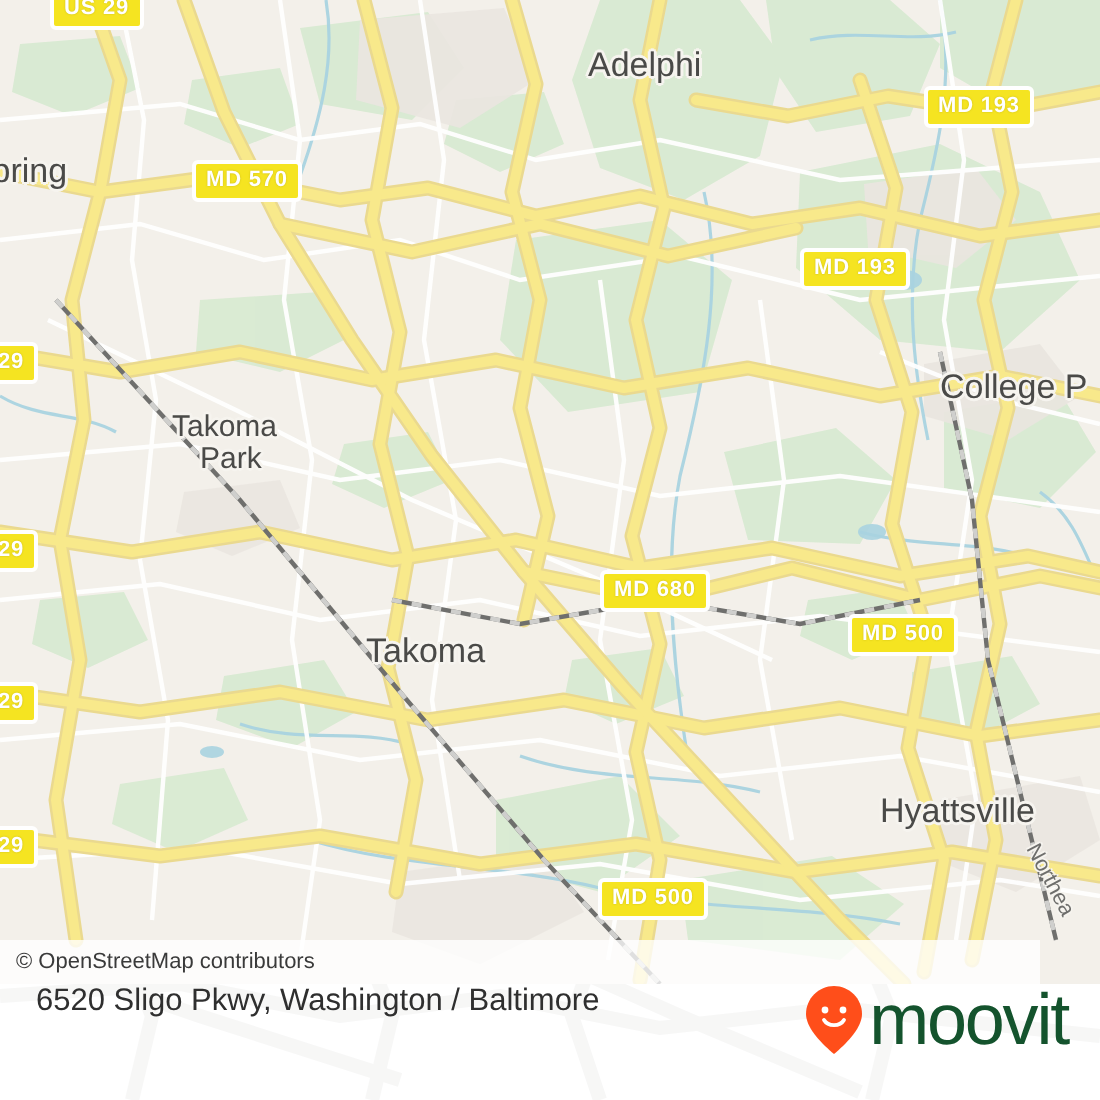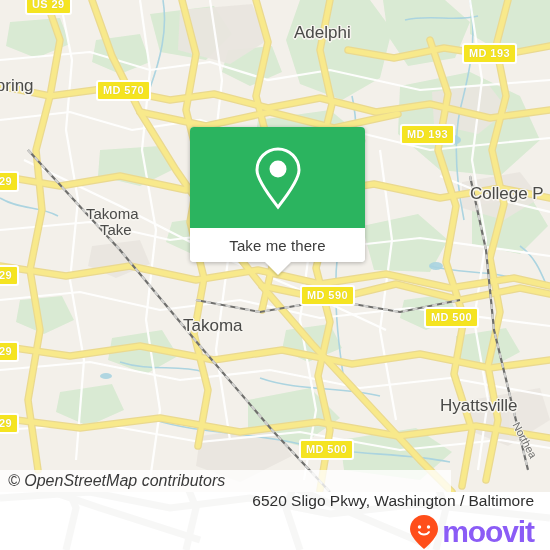--- a/index.html
+++ b/index.html
@@ -49,24 +49,24 @@
     color:#6e6e6c;
     font-size:11px;
     white-space:nowrap;
     transform:rotate(62deg);
     transform-origin:0 0;
     text-shadow:-1px 0 #f6f4ef,1px 0 #f6f4ef,0 -1px #f6f4ef,0 1px #f6f4ef;
   }
 
   
   .attrib{
-    position:absolute;left:0;bottom:0;width:451px;height:22px;
+    position:absolute;left:0;bottom:0;width:520px;height:22px;
     background:rgba(255,255,255,.78);
-    color:#3a3a3a;font-size:16px;line-height:22px;
-    padding-left:8px;box-sizing:border-box;white-space:nowrap;font-style:italic;
+    color:#3a3a3a;font-size:11px;line-height:22px;
+    padding-left:8px;box-sizing:border-box;white-space:nowrap;
   }
 
   
   .callout{position:absolute;left:190px;top:127px;width:175px;}
   .callout-body{
     border-radius:4px;overflow:hidden;
     box-shadow:0 1px 4px rgba(0,0,0,.28);
     background:#ffffff;
   }
   .callout-green{
@@ -90,27 +90,27 @@
   }
 
   
   .footer{
     position:absolute;left:0;top:492px;width:550px;height:58px;
     background:#ffffff;overflow:hidden;
   }
   .footer-watermark{position:absolute;left:0;top:-24px;width:550px;height:82px;opacity:.5;}
   .footer-inner{
     position:relative;width:100%;height:100%;
-    display:flex;align-items:flex-end;justify-content:space-between;
-    padding:0 16px 0 18px;box-sizing:border-box;flex-direction:column;
+    display:flex;align-items:flex-start;justify-content:space-between;
+    padding:0 16px 0 18px;box-sizing:border-box;
   }
   .footer-address{color:#2f2f2f;font-size:15.5px;white-space:nowrap;}
   .brand{display:flex;align-items:center;gap:3px;}
   .brand-word{
-    color:#8b5cf6;font-size:30px;font-weight:bold;letter-spacing:-1.1px;
+    color:#14532d;font-size:36px;font-weight:normal;letter-spacing:-1.1px;
     line-height:30px;
   }
 </style>
 </head>
 <body>
 
 <div id="root">
 
   <div class="map">
     <div class="map-bg"></div>
@@ -241,53 +241,39 @@
 
     <div>
       <div class="shield" style="left:25px;top:-6px;">US 29</div>
       <div class="shield" style="left:96px;top:80px;">MD 570</div>
       <div class="shield" style="left:462px;top:43px;">MD 193</div>
       <div class="shield" style="left:400px;top:124px;">MD 193</div>
       <div class="shield" style="left:-8px;top:171px;">29</div>
       <div class="shield" style="left:-8px;top:265px;">29</div>
       <div class="shield" style="left:-8px;top:341px;">29</div>
       <div class="shield" style="left:-8px;top:413px;">29</div>
-      <div class="shield" style="left:300px;top:285px;">MD 590</div>
+      <div class="shield" style="left:300px;top:285px;">MD 680</div>
       <div class="shield" style="left:424px;top:307px;">MD 500</div>
       <div class="shield" style="left:299px;top:439px;">MD 500</div>
     </div>
 
     <div>
       <div class="place big" style="left:294px;top:24px;">Adelphi</div>
       <div class="place big" style="left:-8px;top:77px;">ipring</div>
       <div class="place big" style="left:470px;top:185px;">College P</div>
       <div class="place" style="left:86px;top:205px;text-align:center;">Takoma</div>
-      <div class="place" style="left:100px;top:221px;">Take</div>
+      <div class="place" style="left:100px;top:221px;">Park</div>
       <div class="place big" style="left:183px;top:317px;">Takoma</div>
       <div class="place big" style="left:440px;top:397px;">Hyattsville</div>
       <div class="rail-label" style="left:521px;top:420px;">Northea</div>
     </div>
 
     <div class="attrib">© OpenStreetMap contributors</div>
   </div>
 
-  <div class="callout">
-    <div class="callout-body">
-      <div class="callout-green">
-        <svg width="54" height="66" viewBox="0 0 54 66">
-          <path d="M27 4 C15.4 4 6 13.4 6 25 C6 35.5 20 53 27 62 C34 53 48 35.5 48 25 C48 13.4 38.6 4 27 4 Z" fill="none" stroke="#ffffff" stroke-width="3"></path>
-          <circle cx="27" cy="24" r="8.5" fill="#ffffff"></circle>
-        </svg>
-      </div>
-      <div class="callout-white">
-        <span class="callout-label">Take me there</span>
-      </div>
-    </div>
-    <div class="callout-tail"></div>
-  </div>
 
   <div class="footer">
     <svg class="footer-watermark" viewBox="0 0 550 82" preserveAspectRatio="none">
       <rect x="0" y="0" width="550" height="82" fill="#ffffff"></rect>
       <g stroke="#f0f0ef" stroke-width="7" fill="none">
         <path d="M0,30 L90,24 L170,40 L250,30 L330,46 L420,36 L550,50"></path>
         <path d="M60,0 L76,40 L66,82"></path>
         <path d="M180,0 L196,40 L186,82"></path>
         <path d="M300,0 L286,40 L300,82"></path>
         <path d="M430,0 L446,40 L436,82"></path>

